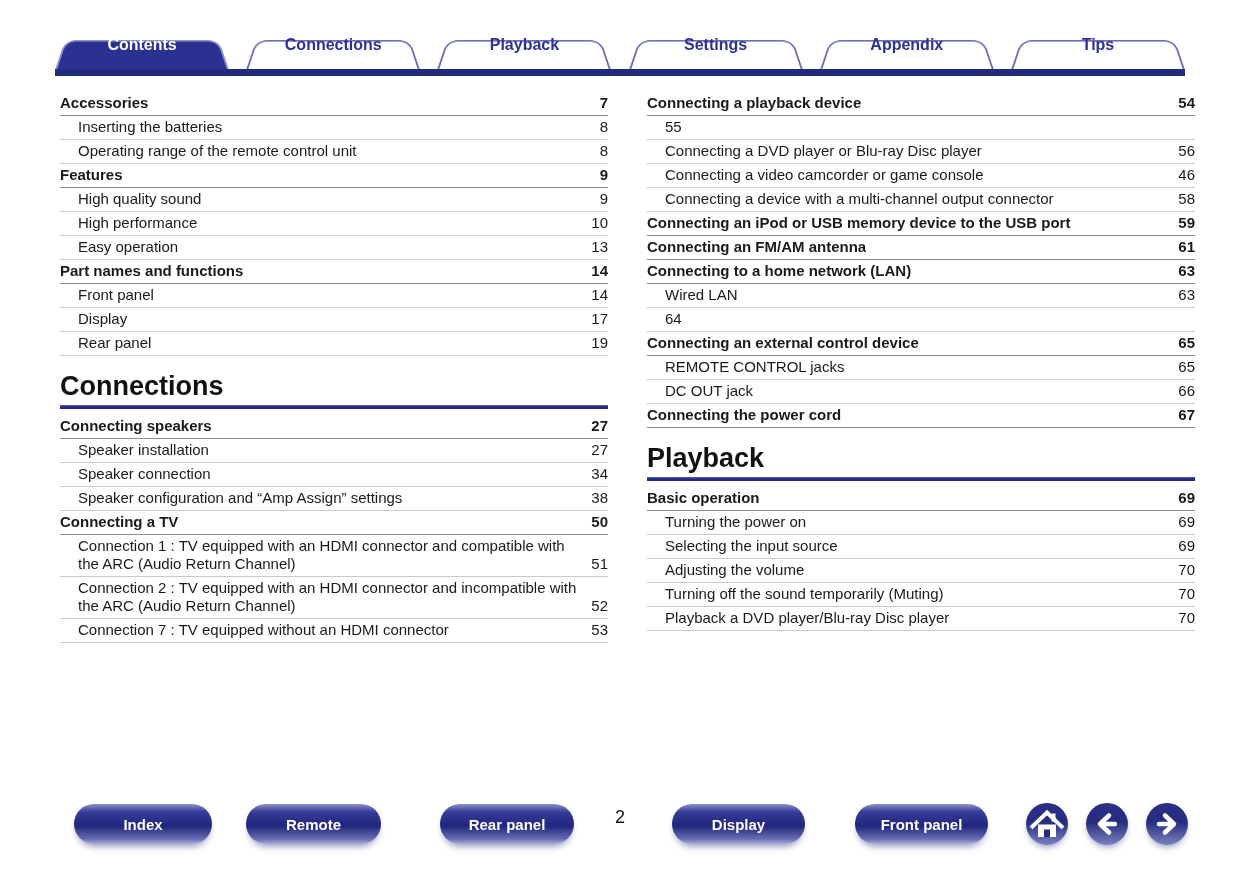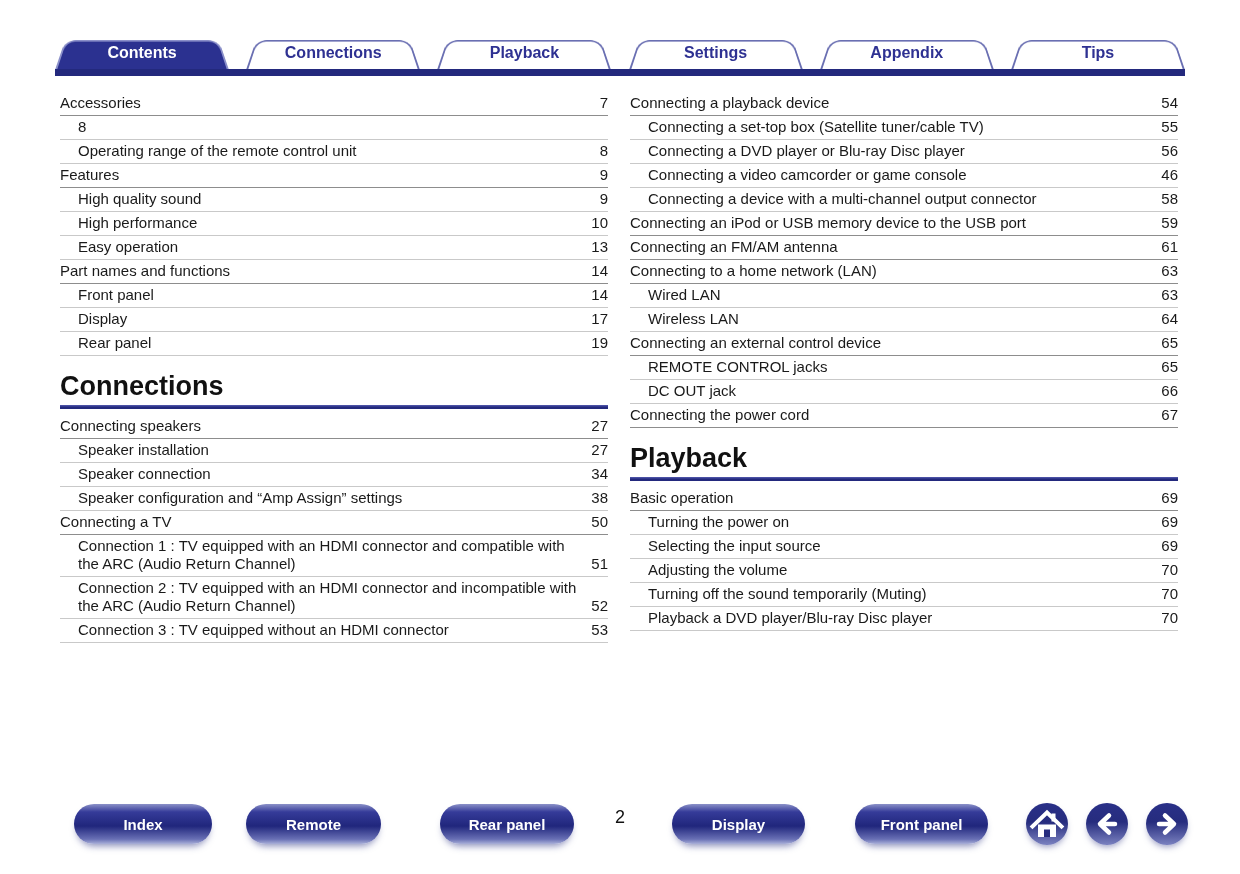--- a/index.html
+++ b/index.html
@@ -5,43 +5,43 @@
   * { box-sizing: border-box; }
   html,body { margin:0; padding:0; }
   body {
     width:1240px; height:874px; position:relative; overflow:hidden;
     background:#ffffff; color:#1a1a1a;
     font-family:"Liberation Sans","DejaVu Sans",sans-serif;
   }
 
   
   .tabs { position:absolute; left:55px; top:36px; width:1130px; height:34px; display:flex; gap:17px; }
-  .tab { position:relative; flex:1 1 0; display:flex; align-items:center; justify-content:center; cursor:pointer; }
+  .tab { position:relative; flex:1 1 0; display:flex; align-items:flex-start; justify-content:center; cursor:pointer; }
   .tab::before {
     content:""; position:absolute; inset:0;
     background:#ffffff; border:2px solid #6a6fb2; border-bottom:none;
     border-radius:12px 12px 0 0;
     transform:perspective(18px) rotateX(4deg); transform-origin:50% 100%;
   }
   .tab .tab-label { position:relative; z-index:1; font-size:16px; font-weight:bold; color:#2e3192; }
   .tab.active::before { background:#2b3190; border-color:#8a8fc9; }
   .tab.active .tab-label { color:#ffffff; }
   .tabs-underline { position:absolute; left:55px; top:69px; width:1130px; height:7px; background:#23297d; }
 
   
   .col { position:absolute; top:92px; width:548px; }
   .col-left { left:60px; }
-  .col-right { left:630px; }
+  .col-right { left:647px; }
 
   .toc-entry {
     display:flex; justify-content:space-between; align-items:flex-end; gap:10px;
     padding:2px 0 3px; border-bottom:1px solid #c9c9c9;
     font-size:15px; line-height:18px; cursor:pointer;
   }
-  .toc-entry.l1 { font-weight:normal; border-bottom-color:#8d8d8d;gap:36px; }
+  .toc-entry.l1 { font-weight:bold; border-bottom-color:#8d8d8d;gap:36px; }
   .toc-entry.l2 { padding-left:18px; }
   .toc-title { flex:1 1 auto; }
   .toc-page { flex:0 0 auto; }
 
   .section-heading { font-size:27px; font-weight:bold; line-height:32px; margin-top:14px; color:#111; }
   .section-rule { height:4px; margin:3px 0 6px; background:linear-gradient(180deg,#555cb0 0%, #23297d 55%, #23297d 100%); }
 
   
   .footer-btn {
     position:absolute; top:804px; height:40px; border-radius:20px; border:none; cursor:pointer;
@@ -95,20 +95,21 @@
   </nav>
 <div class="tabs-underline"></div>
 
 <main>
   <section class="col col-left" id="col-left">
       <div class="toc-entry l1">
         <span class="toc-title">Accessories</span>
         <span class="toc-page">7</span>
       </div>
       <div class="toc-entry l2">
+        <span class="toc-title">Inserting the batteries</span>
         <span class="toc-page">8</span>
       </div>
       <div class="toc-entry l2">
         <span class="toc-title">Operating range of the remote control unit</span>
         <span class="toc-page">8</span>
       </div>
       <div class="toc-entry l1">
         <span class="toc-title">Features</span>
         <span class="toc-page">9</span>
       </div>
@@ -164,31 +165,30 @@
       </div>
       <div class="toc-entry l2">
         <span class="toc-title">Connection 1 : TV equipped with an HDMI connector and compatible with the ARC (Audio Return Channel)</span>
         <span class="toc-page">51</span>
       </div>
       <div class="toc-entry l2">
         <span class="toc-title">Connection 2 : TV equipped with an HDMI connector and incompatible with the ARC (Audio Return Channel)</span>
         <span class="toc-page">52</span>
       </div>
       <div class="toc-entry l2">
-        <span class="toc-title">Connection 3 : TV equipped without an HDMI connector</span>
+        <span class="toc-title">Connection 7 : TV equipped without an HDMI connector</span>
         <span class="toc-page">53</span>
       </div>
     </section>
   <section class="col col-right" id="col-right">
       <div class="toc-entry l1">
         <span class="toc-title">Connecting a playback device</span>
         <span class="toc-page">54</span>
       </div>
       <div class="toc-entry l2">
-        <span class="toc-title">Connecting a set-top box (Satellite tuner/cable TV)</span>
         <span class="toc-page">55</span>
       </div>
       <div class="toc-entry l2">
         <span class="toc-title">Connecting a DVD player or Blu-ray Disc player</span>
         <span class="toc-page">56</span>
       </div>
       <div class="toc-entry l2">
         <span class="toc-title">Connecting a video camcorder or game console</span>
         <span class="toc-page">46</span>
       </div>
@@ -206,21 +206,20 @@
       </div>
       <div class="toc-entry l1">
         <span class="toc-title">Connecting to a home network (LAN)</span>
         <span class="toc-page">63</span>
       </div>
       <div class="toc-entry l2">
         <span class="toc-title">Wired LAN</span>
         <span class="toc-page">63</span>
       </div>
       <div class="toc-entry l2">
-        <span class="toc-title">Wireless LAN</span>
         <span class="toc-page">64</span>
       </div>
       <div class="toc-entry l1">
         <span class="toc-title">Connecting an external control device</span>
         <span class="toc-page">65</span>
       </div>
       <div class="toc-entry l2">
         <span class="toc-title">REMOTE CONTROL jacks</span>
         <span class="toc-page">65</span>
       </div>

